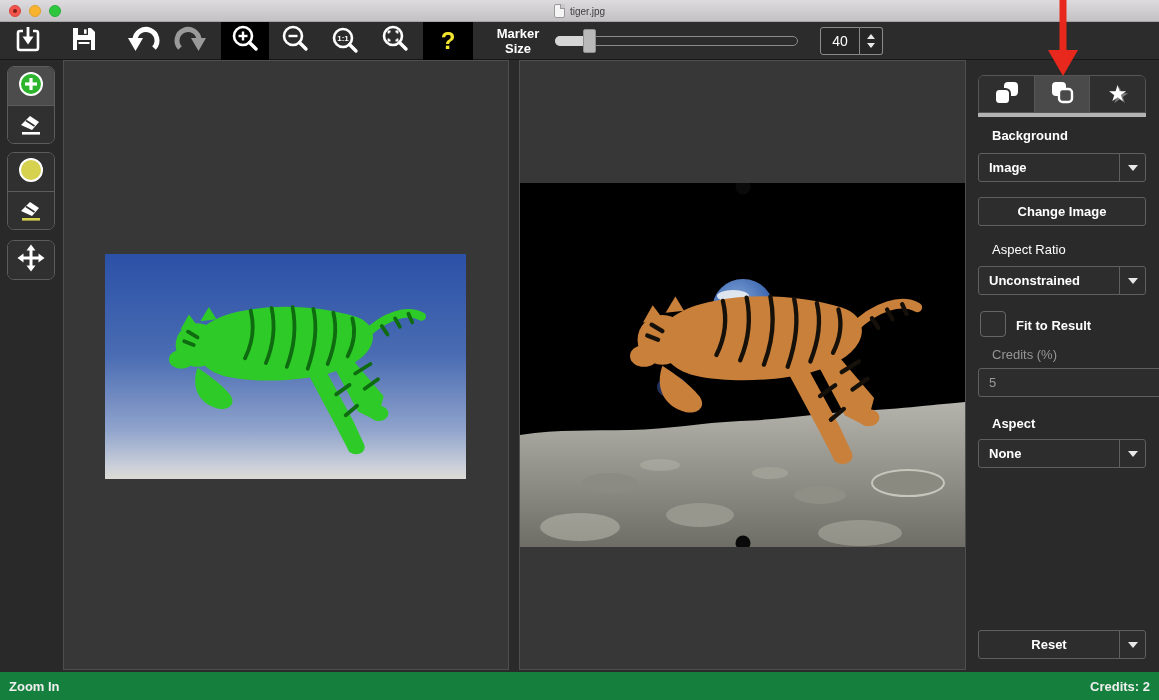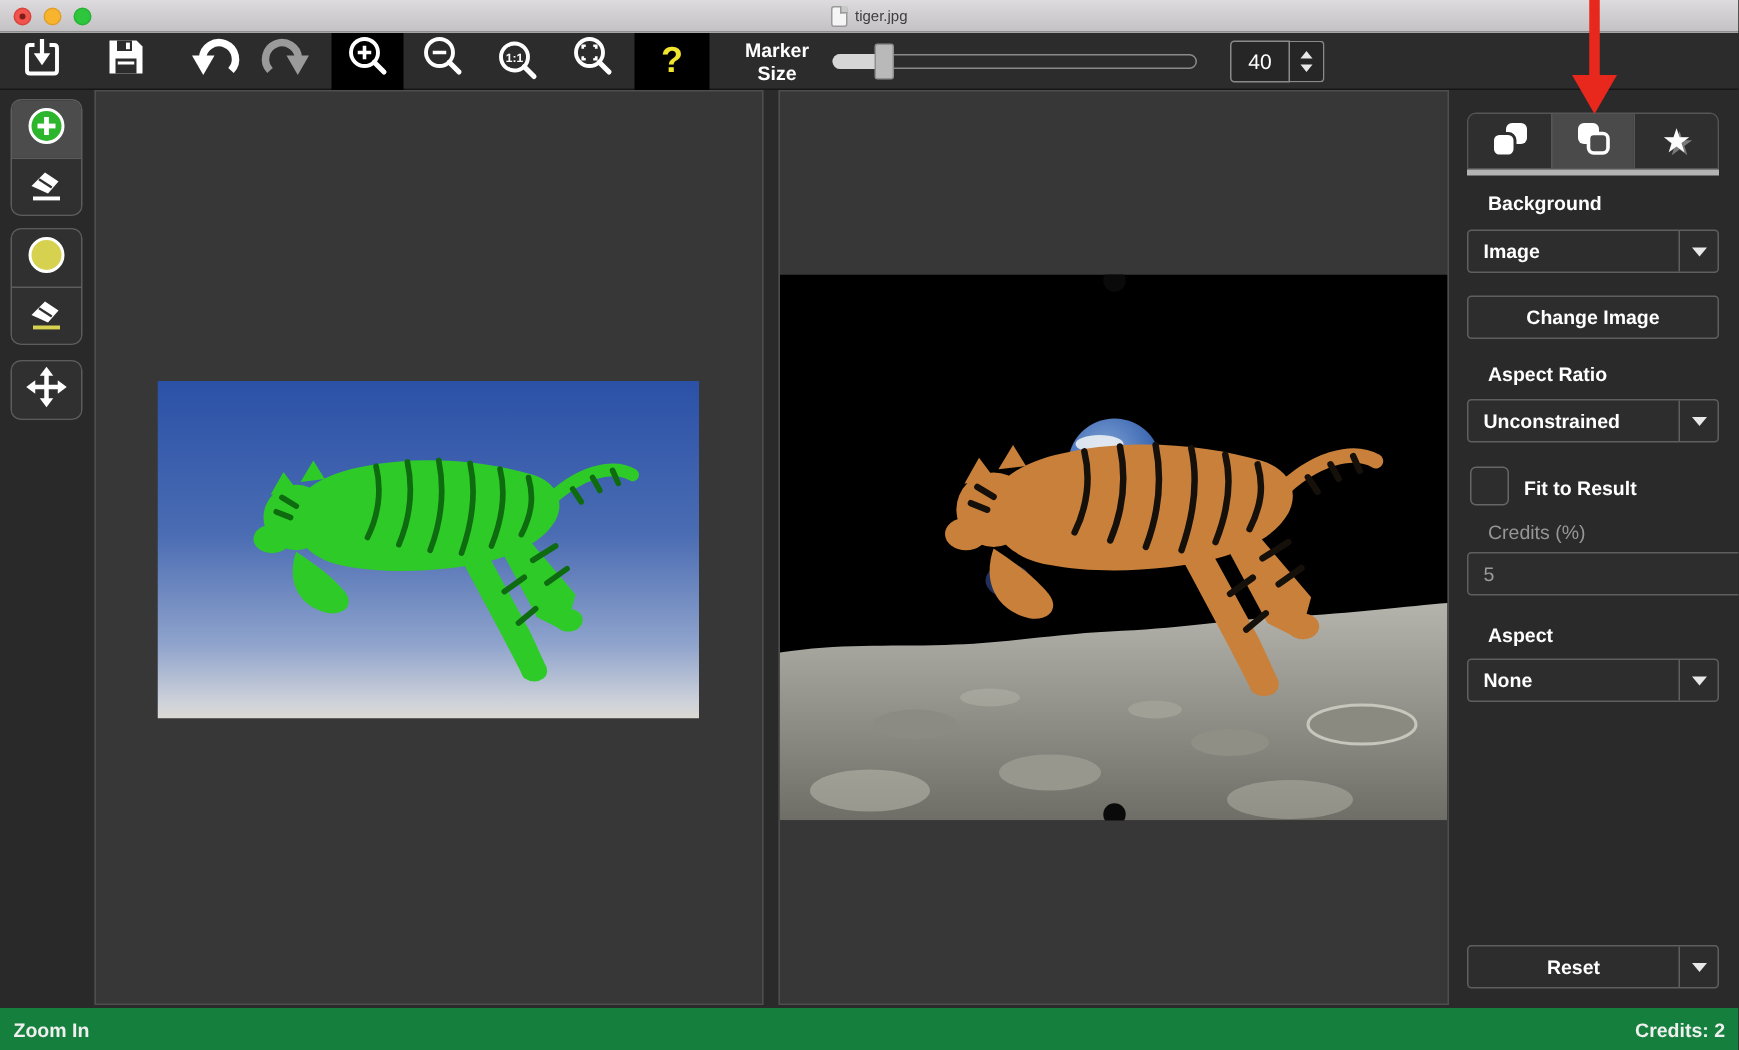--- a/index.html
+++ b/index.html
@@ -54,21 +54,21 @@
   .img-frame { position:absolute; }
 
   
   .side-panel { position:absolute; left:968px; top:60px; width:191px; height:612px; background:#2a2a2a; font-size:13px; }
   .tabs { position:absolute; left:10px; top:15px; width:168px; height:38px; display:flex; border:1px solid #565656; border-radius:6px 6px 0 0; overflow:hidden; }
   .tab { flex:1; background:#2f2f2f; display:flex; align-items:center; justify-content:center; }
   .tab + .tab { border-left:1px solid #565656; }
   .tab.active { background:#4a4a4a; }
   .tab-underline { position:absolute; left:10px; top:53px; width:168px; height:4px; background:#b3b3b3; }
   .sp-label { position:absolute; left:24px; color:#fff; font-weight:bold; }
-  .sp-label.regular { font-weight:bold; }
+  .sp-label.regular { font-weight:normal; }
   .sp-label.dim { color:#969696; font-weight:normal; }
   .dropdown { position:absolute; left:10px; width:168px; height:29px; background:#2d2d2d; border:1px solid #5f5f5f; border-radius:3px; display:flex; align-items:center; }
   .dd-text { flex:1; color:#fff; font-weight:bold; padding-left:10px; }
   .dd-arrow-box { width:26px; height:100%; border-left:1px solid #5f5f5f; display:flex; align-items:center; justify-content:center; }
   .dd-tri { width:0; height:0; border-left:5px solid transparent; border-right:5px solid transparent; border-top:6px solid #e8e8e8; }
   .panel-btn { position:absolute; left:10px; width:168px; height:29px; background:#2d2d2d; border:1px solid #5f5f5f; border-radius:3px; color:#fff; font-weight:bold; display:flex; align-items:center; justify-content:center; }
   .checkbox { position:absolute; left:12px; width:26px; height:26px; background:#2d2d2d; border:1px solid #666; border-radius:4px; }
   .padding-spin { position:absolute; left:10px; width:168px; height:29px; display:flex; }
   .padding-input { flex:1; background:#2d2d2d; border:1px solid #5f5f5f; border-radius:3px 0 0 3px; color:#9a9a9a; font-size:13px; padding-left:10px; font-family:"Liberation Sans",sans-serif; }
   .reset-btn { position:absolute; left:10px; top:570px; width:168px; height:29px; background:#2d2d2d; border:1px solid #5f5f5f; border-radius:3px; display:flex; }

